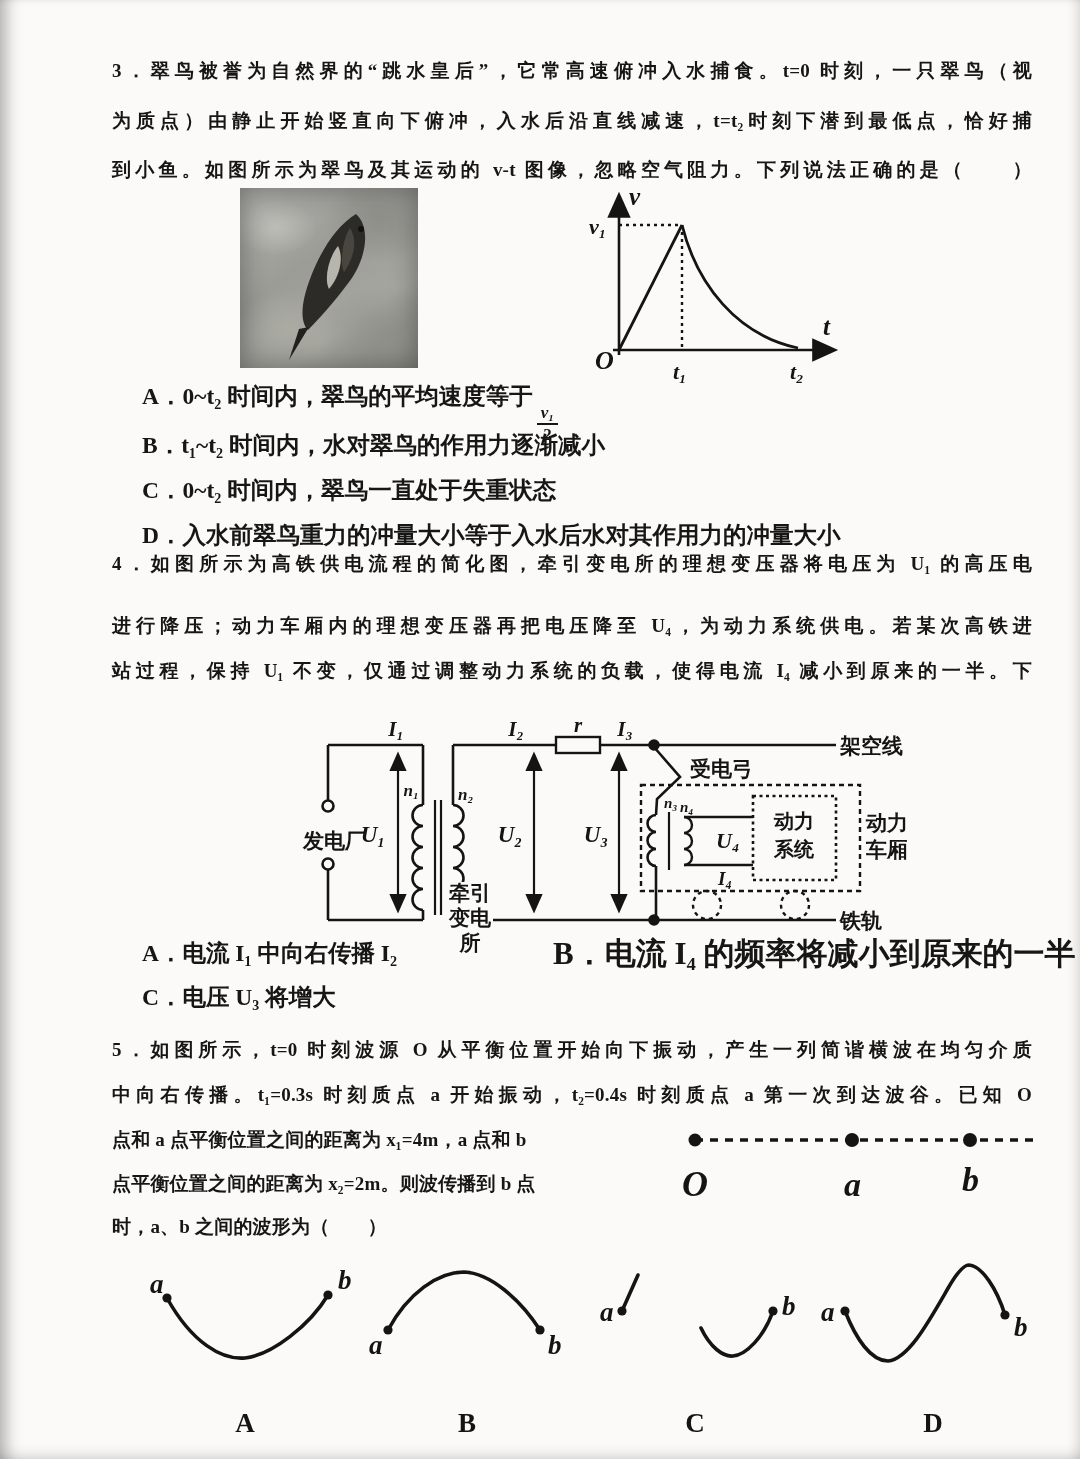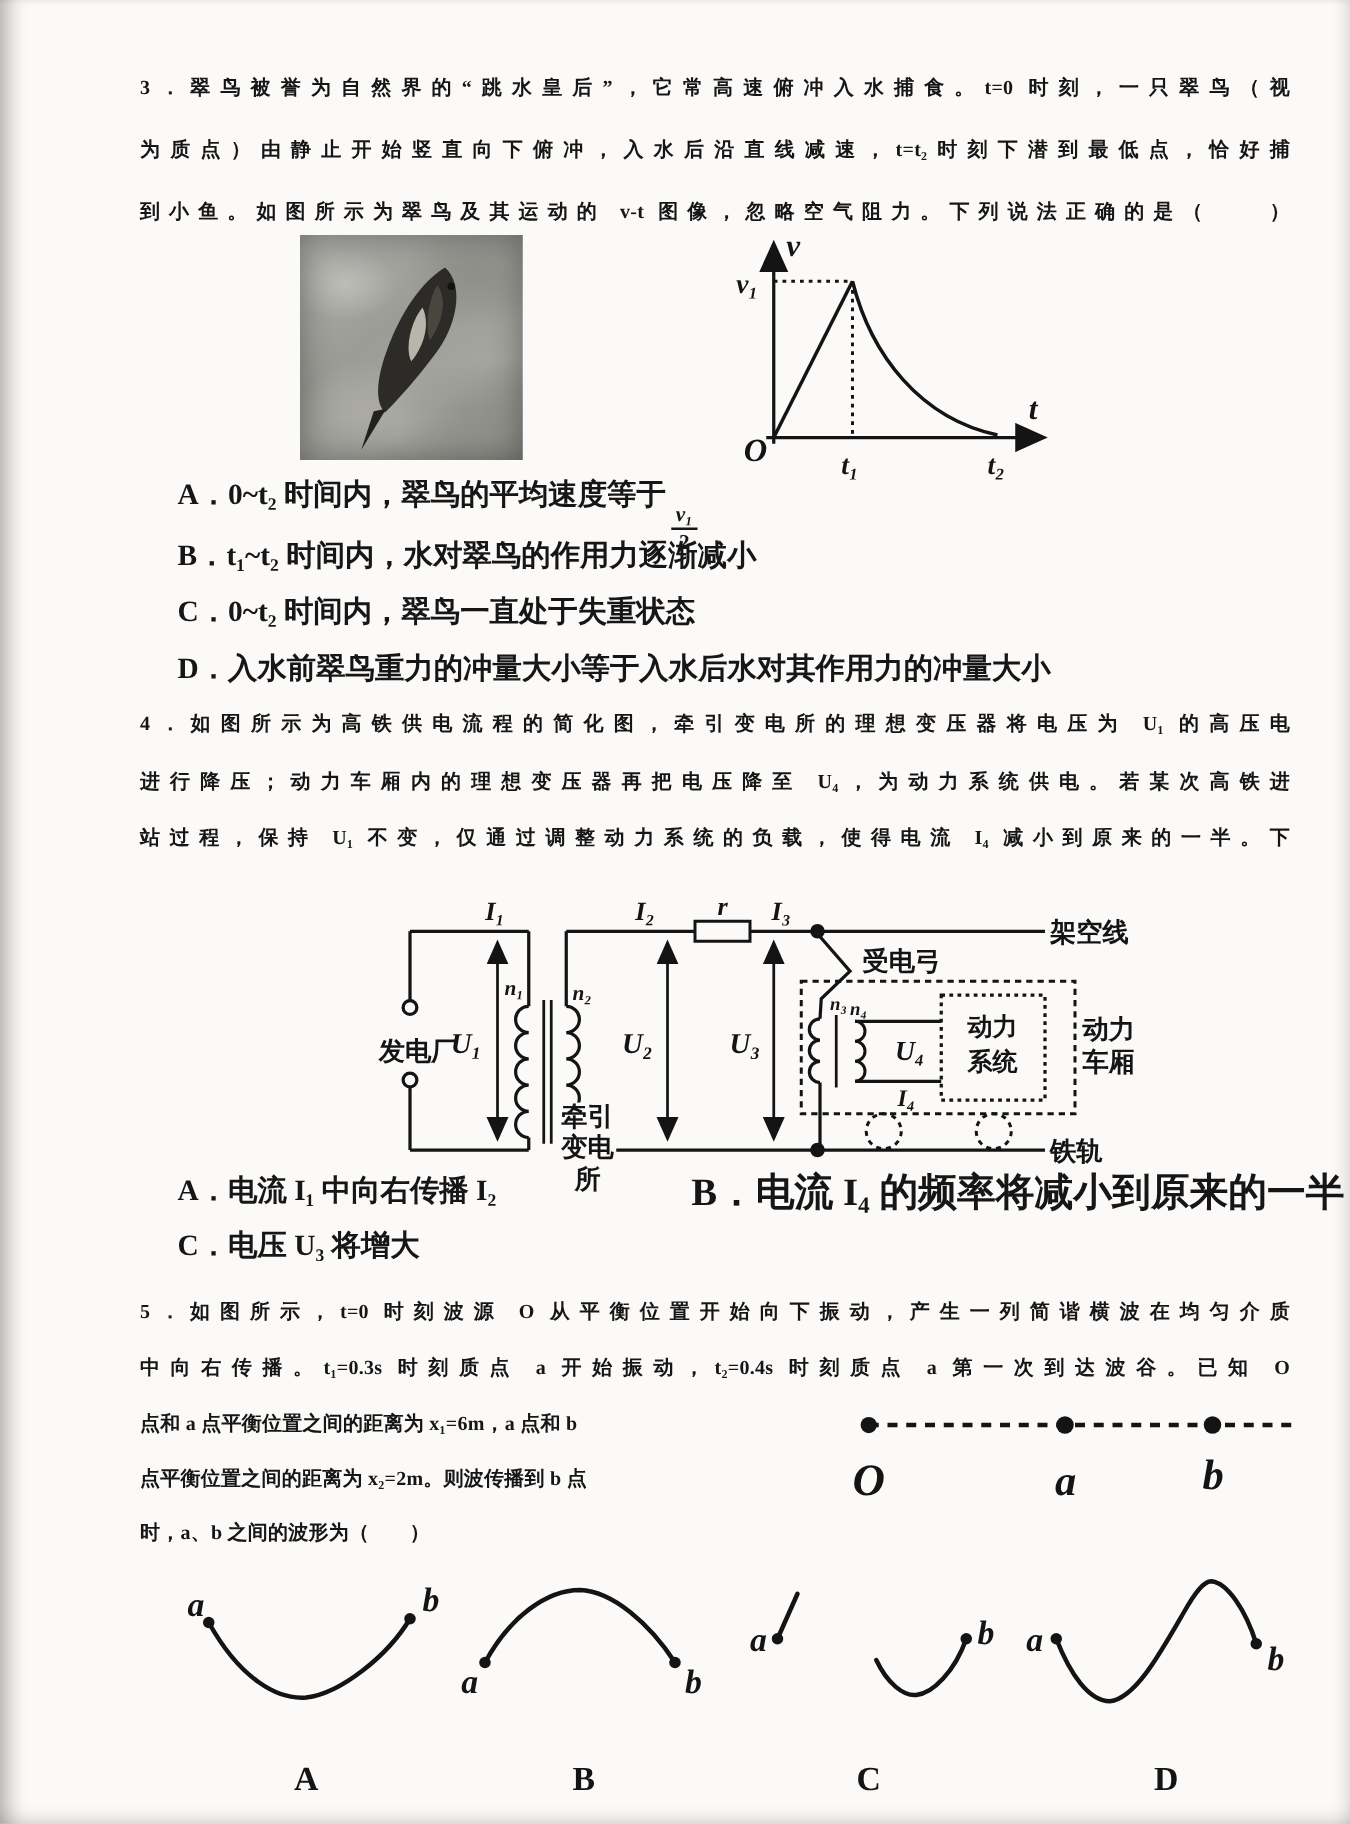--- a/index.html
+++ b/index.html
@@ -7,21 +7,21 @@
     position:relative;width:1080px;height:1459px;overflow:hidden;
     background:#fbfaf8;
     font-family:"Liberation Serif","DejaVu Serif",serif;
     font-weight:700;color:#161616;
     box-shadow:inset 20px 0 16px -14px rgba(0,0,0,.30),
                inset -12px 0 12px -9px rgba(0,0,0,.14),
                inset 0 -14px 14px -11px rgba(0,0,0,.16),
                inset 0 6px 8px -7px rgba(0,0,0,.10);
   }
   .abs{position:absolute;}
-  .tline{font-size:16px;line-height:28px;letter-spacing:.2px;}
+  .tline{font-size:19px;line-height:28px;letter-spacing:.2px;}
   .wide{left:112px;width:920px;text-align:justify;text-align-last:justify;}
   .narrow{left:112px;white-space:nowrap;}
   .opt{left:142px;font-size:23.5px;line-height:27px;white-space:nowrap;}
   .optB{left:553px;font-size:31px;line-height:27px;white-space:nowrap;}
   .frac{display:inline-flex;flex-direction:column;align-items:center;
         vertical-align:-14px;font-size:17px;line-height:1.05;margin-left:4px;}
   .frac .num{font-style:italic;border-bottom:2px solid #161616;padding:0 4px 1px;}
   .frac .den{padding-top:1px;}
   .photo{
     left:240px;top:188px;width:178px;height:180px;
@@ -79,21 +79,21 @@
   <div class="abs opt" style="top:383px">
     <span>A．0~t₂ 时间内，翠鸟的平均速度等于</span><span class="frac">
         <span class="num">v₁</span>
         <span class="den">2</span>
       </span>
   </div>
   <div class="abs opt" style="top:432px">B．t₁~t₂ 时间内，水对翠鸟的作用力逐渐减小</div>
   <div class="abs opt" style="top:477px">C．0~t₂ 时间内，翠鸟一直处于失重状态</div>
   <div class="abs opt" style="top:522px">D．入水前翠鸟重力的冲量大小等于入水后水对其作用力的冲量大小</div>
 
-  <div class="abs tline wide" style="top:566px">4．如图所示为高铁供电流程的简化图，牵引变电所的理想变压器将电压为 U₁ 的高压电</div>
+  <div class="abs tline wide" style="top:550px">4．如图所示为高铁供电流程的简化图，牵引变电所的理想变压器将电压为 U₁ 的高压电</div>
   <div class="abs tline wide" style="top:612px">进行降压；动力车厢内的理想变压器再把电压降至 U₄，为动力系统供电。若某次高铁进</div>
   <div class="abs tline wide" style="top:657px">站过程，保持 U₁ 不变，仅通过调整动力系统的负载，使得电流 I₄ 减小到原来的一半。下</div>
 
   <svg class="abs" style="left:288px;top:720px" width="772" height="242" viewBox="0 0 772 242">
     <defs>
       <marker id="carr" markerWidth="10" markerHeight="9" refX="7" refY="4" orient="auto-start-reverse">
         <path d="M0,0 L9,4 L0,8 z" fill="#141414"></path>
       </marker>
     </defs>
     <g stroke="#141414" stroke-width="2.6" fill="none">
@@ -171,21 +171,21 @@
     <text class="cn" x="578" y="137" font-size="21">车厢</text>
     <text class="cn" x="552" y="208" font-size="21">铁轨</text>
   </svg>
 
   <div class="abs opt" style="top:940px">A．电流 I₁ 中向右传播 I₂</div>
   <div class="abs optB" style="top:940px">B．电流 I₄ 的频率将减小到原来的一半</div>
   <div class="abs opt" style="top:984px">C．电压 U₃ 将增大</div>
 
   <div class="abs tline wide" style="top:1036px">5．如图所示，t=0 时刻波源 O 从平衡位置开始向下振动，产生一列简谐横波在均匀介质</div>
   <div class="abs tline wide" style="top:1081px">中向右传播。t₁=0.3s 时刻质点 a 开始振动，t₂=0.4s 时刻质点 a 第一次到达波谷。已知 O</div>
-  <div class="abs tline narrow" style="top:1126px">点和 a 点平衡位置之间的距离为 x₁=6m，a 点和 b</div>
+  <div class="abs tline narrow" style="top:1126px">点和 a 点平衡位置之间的距离为 x₁=4m，a 点和 b</div>
   <div class="abs tline narrow" style="top:1170px">点平衡位置之间的距离为 x₂=2m。则波传播到 b 点</div>
   <div class="abs tline narrow" style="top:1213px">时，a、b 之间的波形为（　　）</div>
 
   <svg class="abs" style="left:672px;top:1106px" width="385" height="100" viewBox="0 0 385 100">
     <line x1="23" y1="34" x2="368" y2="34" stroke="#141414" stroke-width="3.6" stroke-dasharray="8,7"></line>
     <circle cx="23" cy="34" r="6.5" fill="#141414"></circle>
     <circle cx="180" cy="34" r="7" fill="#141414"></circle>
     <circle cx="298" cy="34" r="7" fill="#141414"></circle>
     <text class="it" x="10" y="90" font-size="36">O</text>
     <text class="it" x="172" y="90" font-size="34">a</text>

